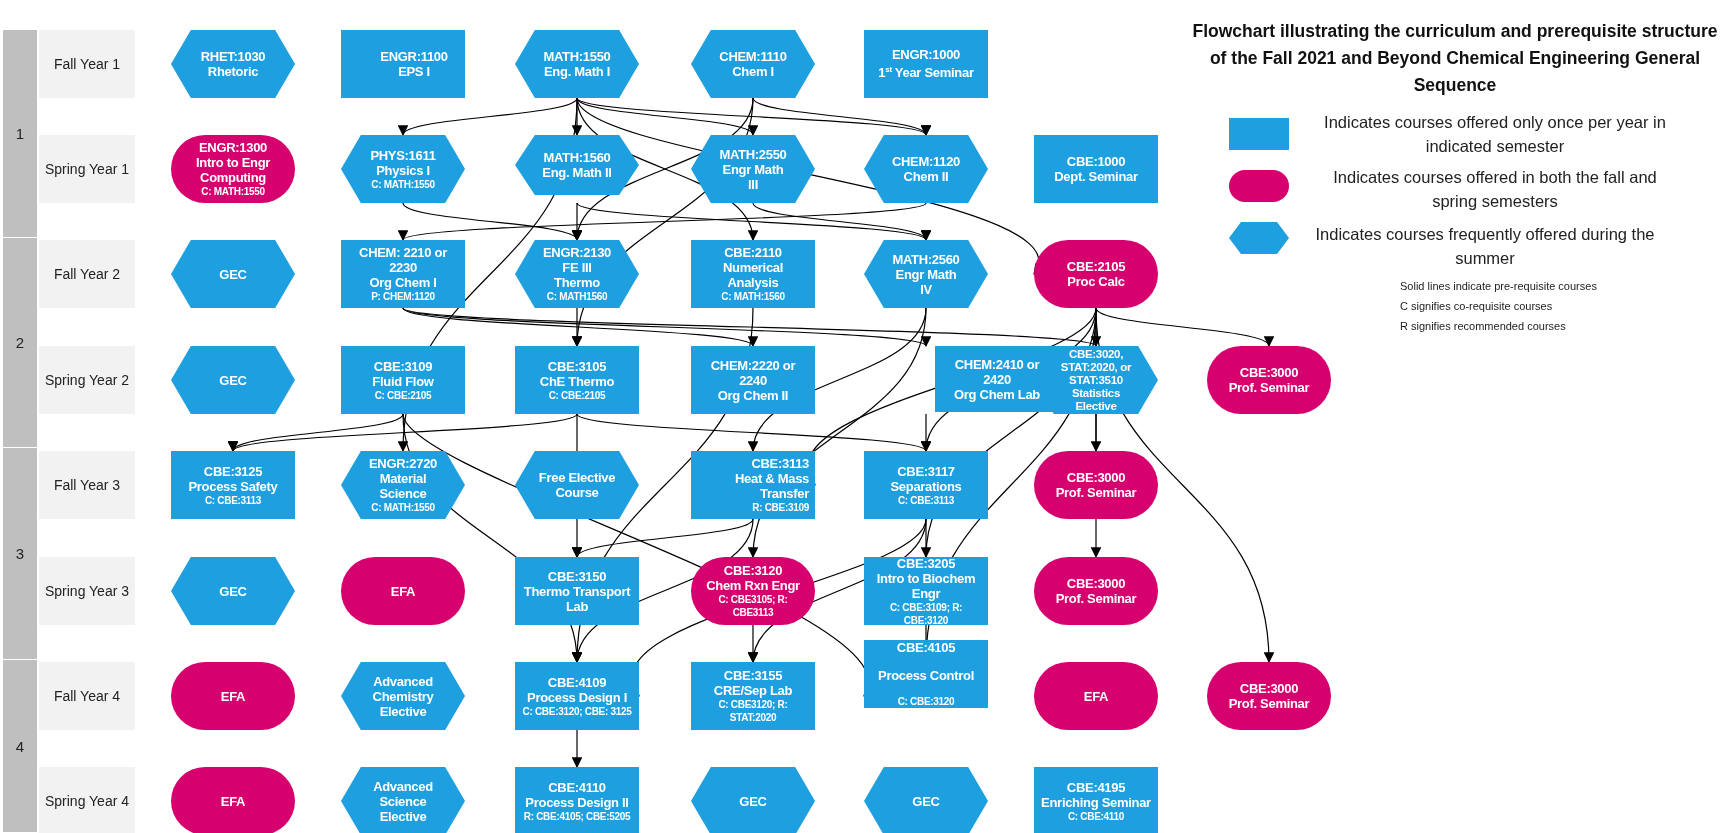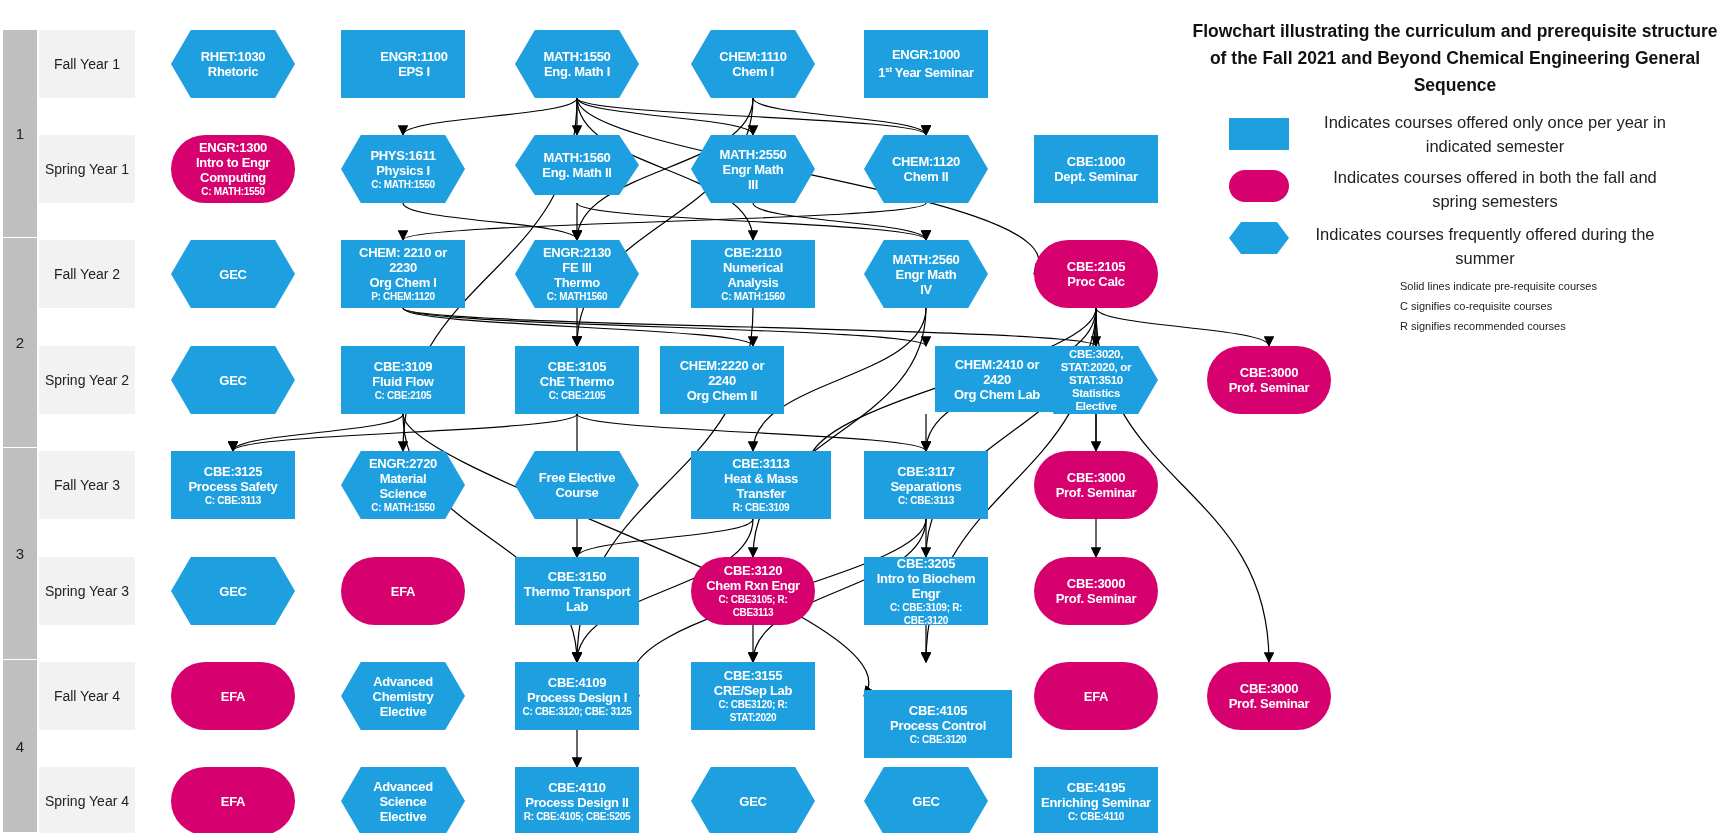--- a/index.html
+++ b/index.html
@@ -178,21 +178,21 @@
     <div class="node rect" style="left: 341px; top: 346px; width: 124px; height: 68px;">
       <div>CBE:3109</div>
       <div>Fluid Flow</div>
       <div class="sub">C: CBE:2105</div>
     </div>
     <div class="node rect" style="left: 515px; top: 346px; width: 124px; height: 68px;">
       <div>CBE:3105</div>
       <div>ChE Thermo</div>
       <div class="sub">C: CBE:2105</div>
     </div>
-    <div class="node rect" style="left: 660px; top: 346px; width: 124px; height: 68px;">
+    <div class="node rect" style="left: 691px; top: 346px; width: 124px; height: 68px;">
       <div>CHEM:2220 or 2240</div>
       <div>Org Chem II</div>
     </div>
     <div class="node rect" style="left: 900px; top: 346px; width: 124px; height: 66px; margin-left: 35px;">
       <div>CHEM:2410 or 2420</div>
       <div>Org Chem Lab</div>
     </div>
     <div class="node hex" style="left: 1034px; top: 346px; width: 124px; height: 68px;">
       <div style="font-size: 11.5px; line-height: 13px;">CBE:3020,</div>
       <div style="font-size: 11.5px; line-height: 13px;">STAT:2020, or</div>
@@ -212,21 +212,21 @@
     <div class="node hex" style="left: 341px; top: 451px; width: 124px; height: 68px;">
       <div>ENGR:2720</div>
       <div>Material</div>
       <div>Science</div>
       <div class="sub">C: MATH:1550</div>
     </div>
     <div class="node hex" style="left: 515px; top: 451px; width: 124px; height: 68px;">
       <div>Free Elective</div>
       <div>Course</div>
     </div>
-    <div class="node rect" style="left: 691px; top: 451px; width: 140px; height: 68px;">
+    <div class="node rect" style="left: 691px; top: 451px; width: 124px; height: 68px; align-items: flex-end;">
       <div>CBE:3113</div>
       <div>Heat &amp; Mass</div>
       <div>Transfer</div>
       <div class="sub">R: CBE:3109</div>
     </div>
     <div class="node rect" style="left: 864px; top: 451px; width: 124px; height: 68px;">
       <div>CBE:3117</div>
       <div>Separations</div>
       <div class="sub">C: CBE:3113</div>
     </div>
@@ -271,21 +271,21 @@
     <div class="node rect" style="left: 515px; top: 662px; width: 124px; height: 68px;">
       <div>CBE:4109</div>
       <div>Process Design I</div>
       <div class="sub">C: CBE:3120; CBE: 3125</div>
     </div>
     <div class="node rect" style="left: 691px; top: 662px; width: 124px; height: 68px;">
       <div>CBE:3155</div>
       <div>CRE/Sep Lab</div>
       <div class="sub">C: CBE3120; R: STAT:2020</div>
     </div>
-    <div class="node rect" style="left: 864px; top: 690px; width: 148px; height: 68px;">
+    <div class="node rect" style="left: 864px; top: 640px; width: 124px; height: 68px; justify-content: space-between;">
       <div>CBE:4105</div>
       <div>Process Control</div>
       <div class="sub">C: CBE:3120</div>
     </div>
     <div class="node pill" style="left: 1034px; top: 662px; width: 124px; height: 68px;">
       <div>EFA</div>
     </div>
     <div class="node pill" style="left: 1207px; top: 662px; width: 124px; height: 68px;">
       <div>CBE:3000</div>
       <div>Prof. Seminar</div>

